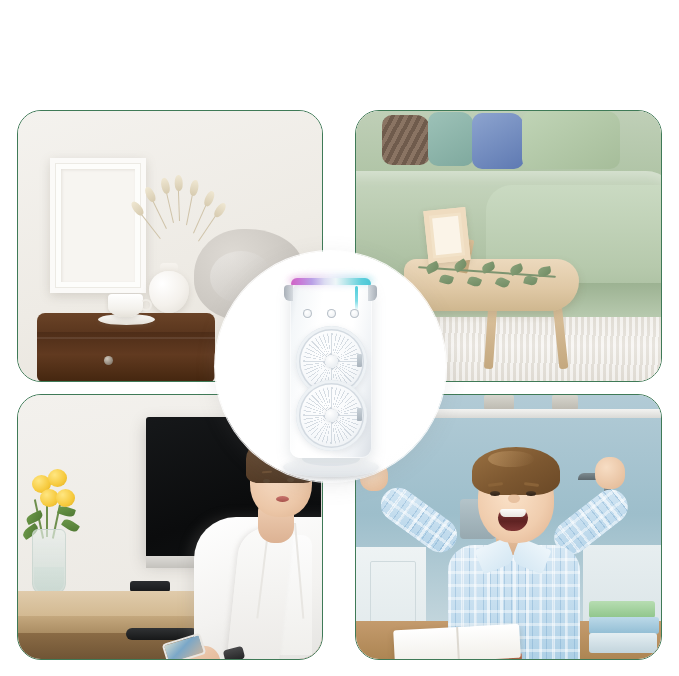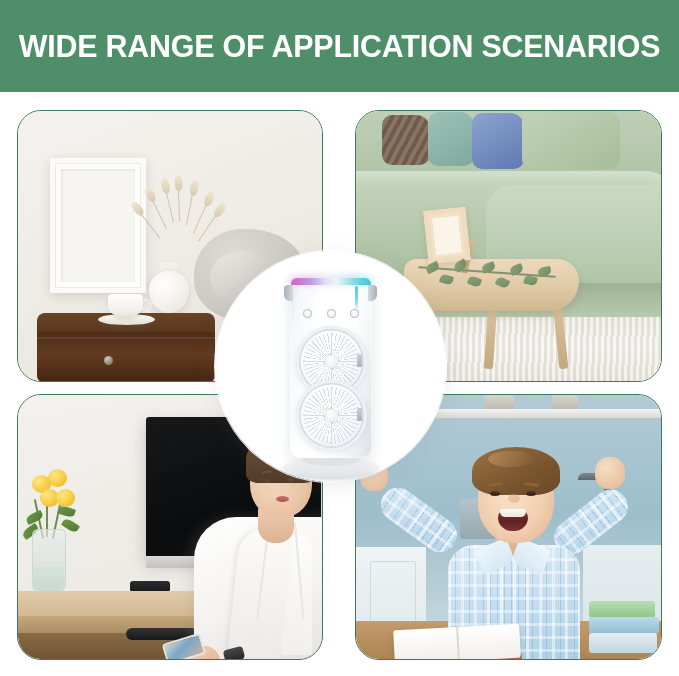--- a/index.html
+++ b/index.html
@@ -339,23 +339,20 @@
   .g-top { left: 38px; top: 54px; width: 71px; height: 71px; }
   .g-bot { left: 38px; top: 108px; width: 71px; height: 71px; }
   .grille-slot { position: absolute; right: 5px; top: 28px; width: 5px; height: 13px;
     background: linear-gradient(180deg,#c9d1d8,#a9b3bc); border-radius: 1px; }
 </style>
 </head>
 <body>
 
 <div id="page">
 
-  <div class="banner">
-    <div class="banner-title">WIDE RANGE OF APPLICATION SCENARIOS</div>
-  </div>
 
   <div class="grid">
 
     <div class="panel p-tl">
       <div class="scene">
         <div class="tl-wall"></div>
         <div class="tl-pillow"></div>
         <div class="tl-frame">
           <div class="tl-frame-in"></div>
         </div>

